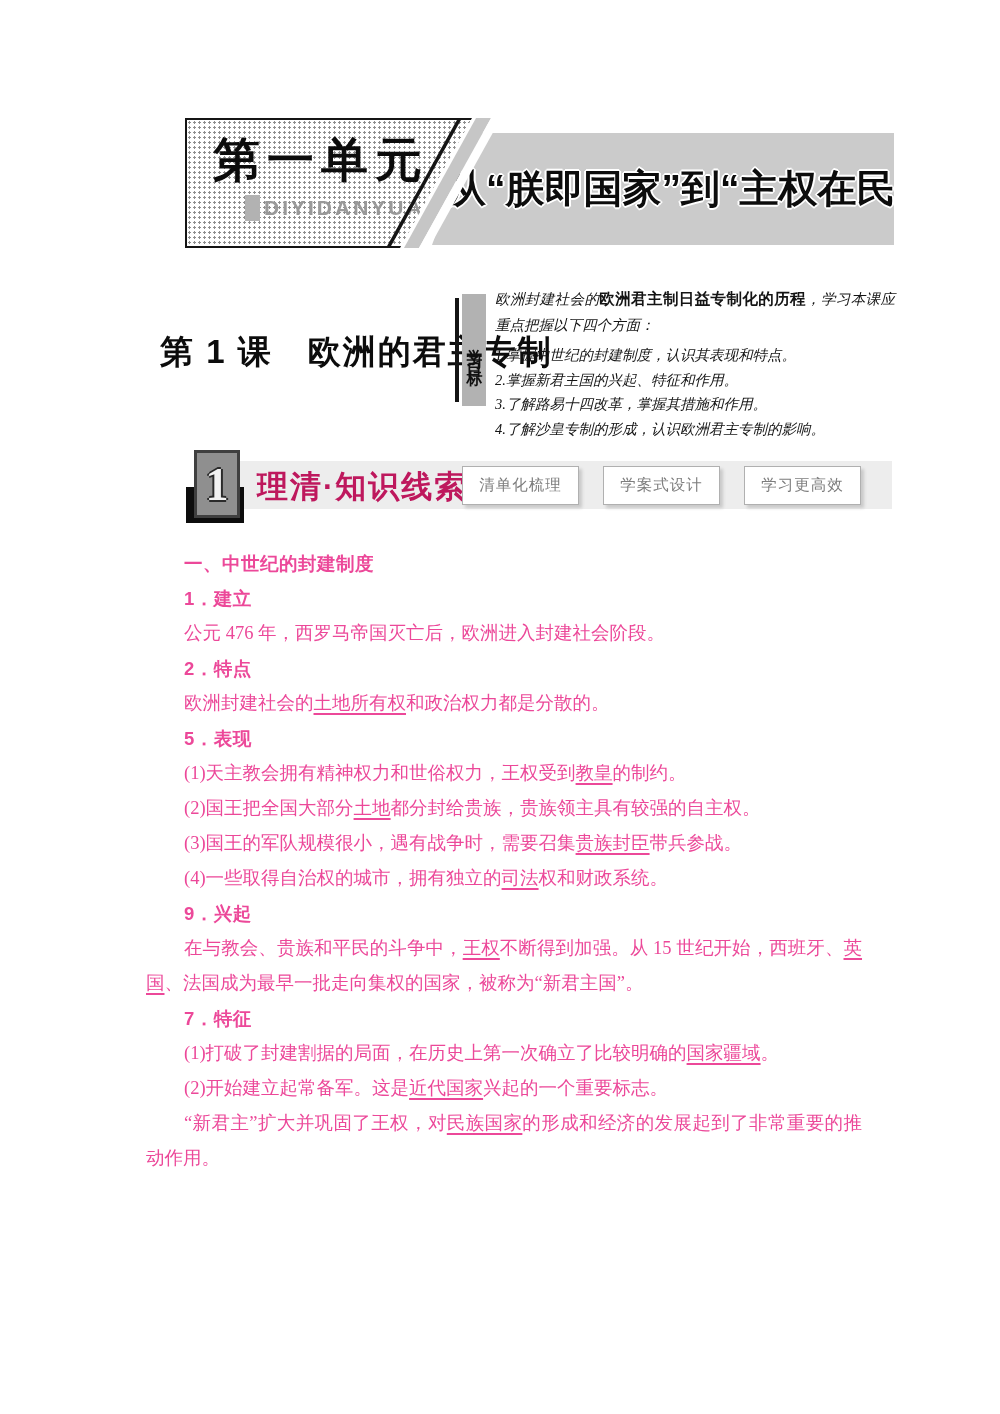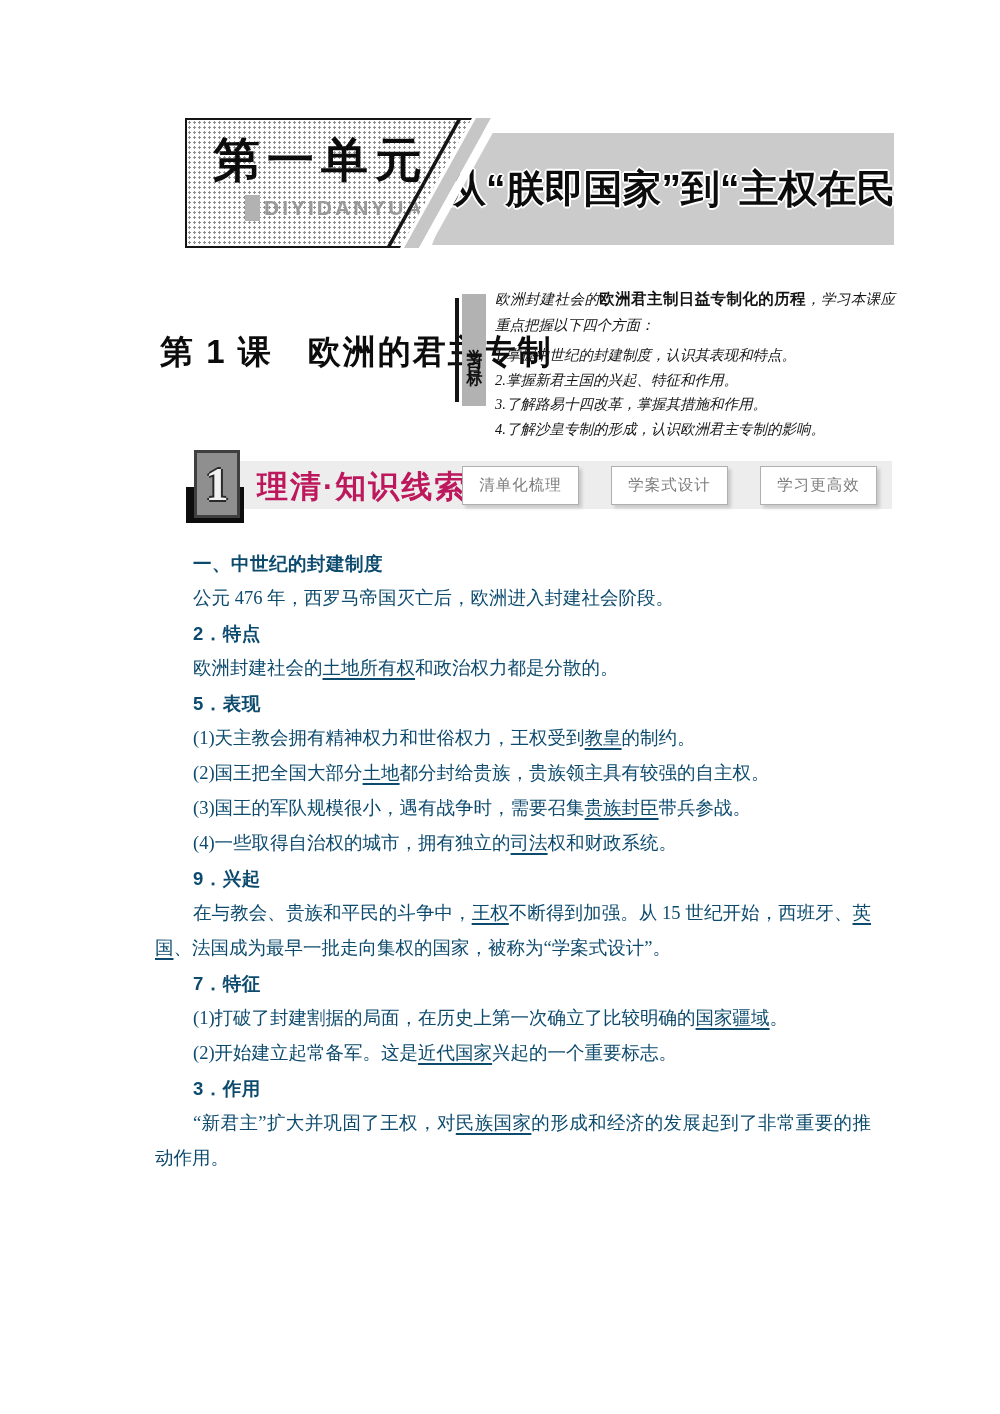--- a/index.html
+++ b/index.html
@@ -78,31 +78,31 @@
     border:3px solid #3f3f3f;display:flex;align-items:center;justify-content:center;
   }
   .num-badge .n{
     font-family:"Liberation Serif",serif;font-size:46px;font-weight:bold;color:#f2f2f2;
     text-shadow:-2px 0 0 #2a2a2a,2px 0 0 #2a2a2a,0 -2px 0 #2a2a2a,0 2px 0 #2a2a2a;
   }
   .section-title{
     position:absolute;left:57px;top:5px;font-family:"Liberation Sans",sans-serif;
     font-size:31px;font-weight:bold;letter-spacing:2px;color:#be185d;white-space:nowrap;
   }
-  .band-buttons{position:absolute;left:262px;top:5px;display:flex;gap:32px;}
+  .band-buttons{position:absolute;left:262px;top:5px;display:flex;gap:24px;}
   .tag-btn{
     width:115px;height:37px;background:#ffffff;border:1px solid #b0b0b0;
     box-shadow:3px 3px 3px #c9c9c9;display:flex;align-items:center;justify-content:center;
     font-size:15.5px;letter-spacing:1px;color:#7d7d7d;white-space:nowrap;
   }
 
   
   .content{
-    position:absolute;left:155px;top:546px;width:716px;
-    font-size:18.5px;line-height:35px;color:#0c4a6e;text-align:justify;
+    position:absolute;left:146px;top:546px;width:716px;
+    font-size:18.5px;line-height:35px;color:#ec4899;text-align:justify;
   }
   .content p{margin:0;text-indent:38px;}
   .content p.h{font-weight:bold;font-family:"Liberation Sans",sans-serif;letter-spacing:0.5px;}
   .u{text-decoration:underline;text-underline-offset:4px;text-decoration-thickness:1.5px;}
 </style>
 </head>
 <body>
 
 <div class="banner">
   <div class="banner-right">
@@ -147,28 +147,28 @@
   <div class="section-title">理清·知识线索</div>
   <div class="band-buttons">
     <div class="tag-btn">清单化梳理</div>
     <div class="tag-btn">学案式设计</div>
     <div class="tag-btn">学习更高效</div>
   </div>
 </div>
 
 <div class="content">
   <p class="h">一、中世纪的封建制度</p>
+  <p class="h">1．建立</p>
   <p>公元 476 年，西罗马帝国灭亡后，欧洲进入封建社会阶段。</p>
   <p class="h">2．特点</p>
   <p><span>欧洲封建社会的</span><span class="u">土地所有权</span><span>和政治权力都是分散的。</span></p>
   <p class="h">5．表现</p>
   <p><span>(1)天主教会拥有精神权力和世俗权力，王权受到</span><span class="u">教皇</span><span>的制约。</span></p>
   <p><span>(2)国王把全国大部分</span><span class="u">土地</span><span>都分封给贵族，贵族领主具有较强的自主权。</span></p>
   <p><span>(3)国王的军队规模很小，遇有战争时，需要召集</span><span class="u">贵族封臣</span><span>带兵参战。</span></p>
   <p><span>(4)一些取得自治权的城市，拥有独立的</span><span class="u">司法</span><span>权和财政系统。</span></p>
   <p class="h">9．兴起</p>
-  <p><span>在与教会、贵族和平民的斗争中，</span><span class="u">王权</span><span>不断得到加强。从 15 世纪开始，西班牙、</span><span class="u">英国</span><span>、法国成为最早一批走向集权的国家，被称为“学案式设计”。</span></p>
+  <p><span>在与教会、贵族和平民的斗争中，</span><span class="u">王权</span><span>不断得到加强。从 15 世纪开始，西班牙、</span><span class="u">英国</span><span>、法国成为最早一批走向集权的国家，被称为“新君主国”。</span></p>
   <p class="h">7．特征</p>
   <p><span>(1)打破了封建割据的局面，在历史上第一次确立了比较明确的</span><span class="u">国家疆域</span><span>。</span></p>
   <p><span>(2)开始建立起常备军。这是</span><span class="u">近代国家</span><span>兴起的一个重要标志。</span></p>
-  <p class="h">3．作用</p>
   <p><span>“新君主”扩大并巩固了王权，对</span><span class="u">民族国家</span><span>的形成和经济的发展起到了非常重要的推动作用。</span></p>
 </div>
 
 </body></html>

